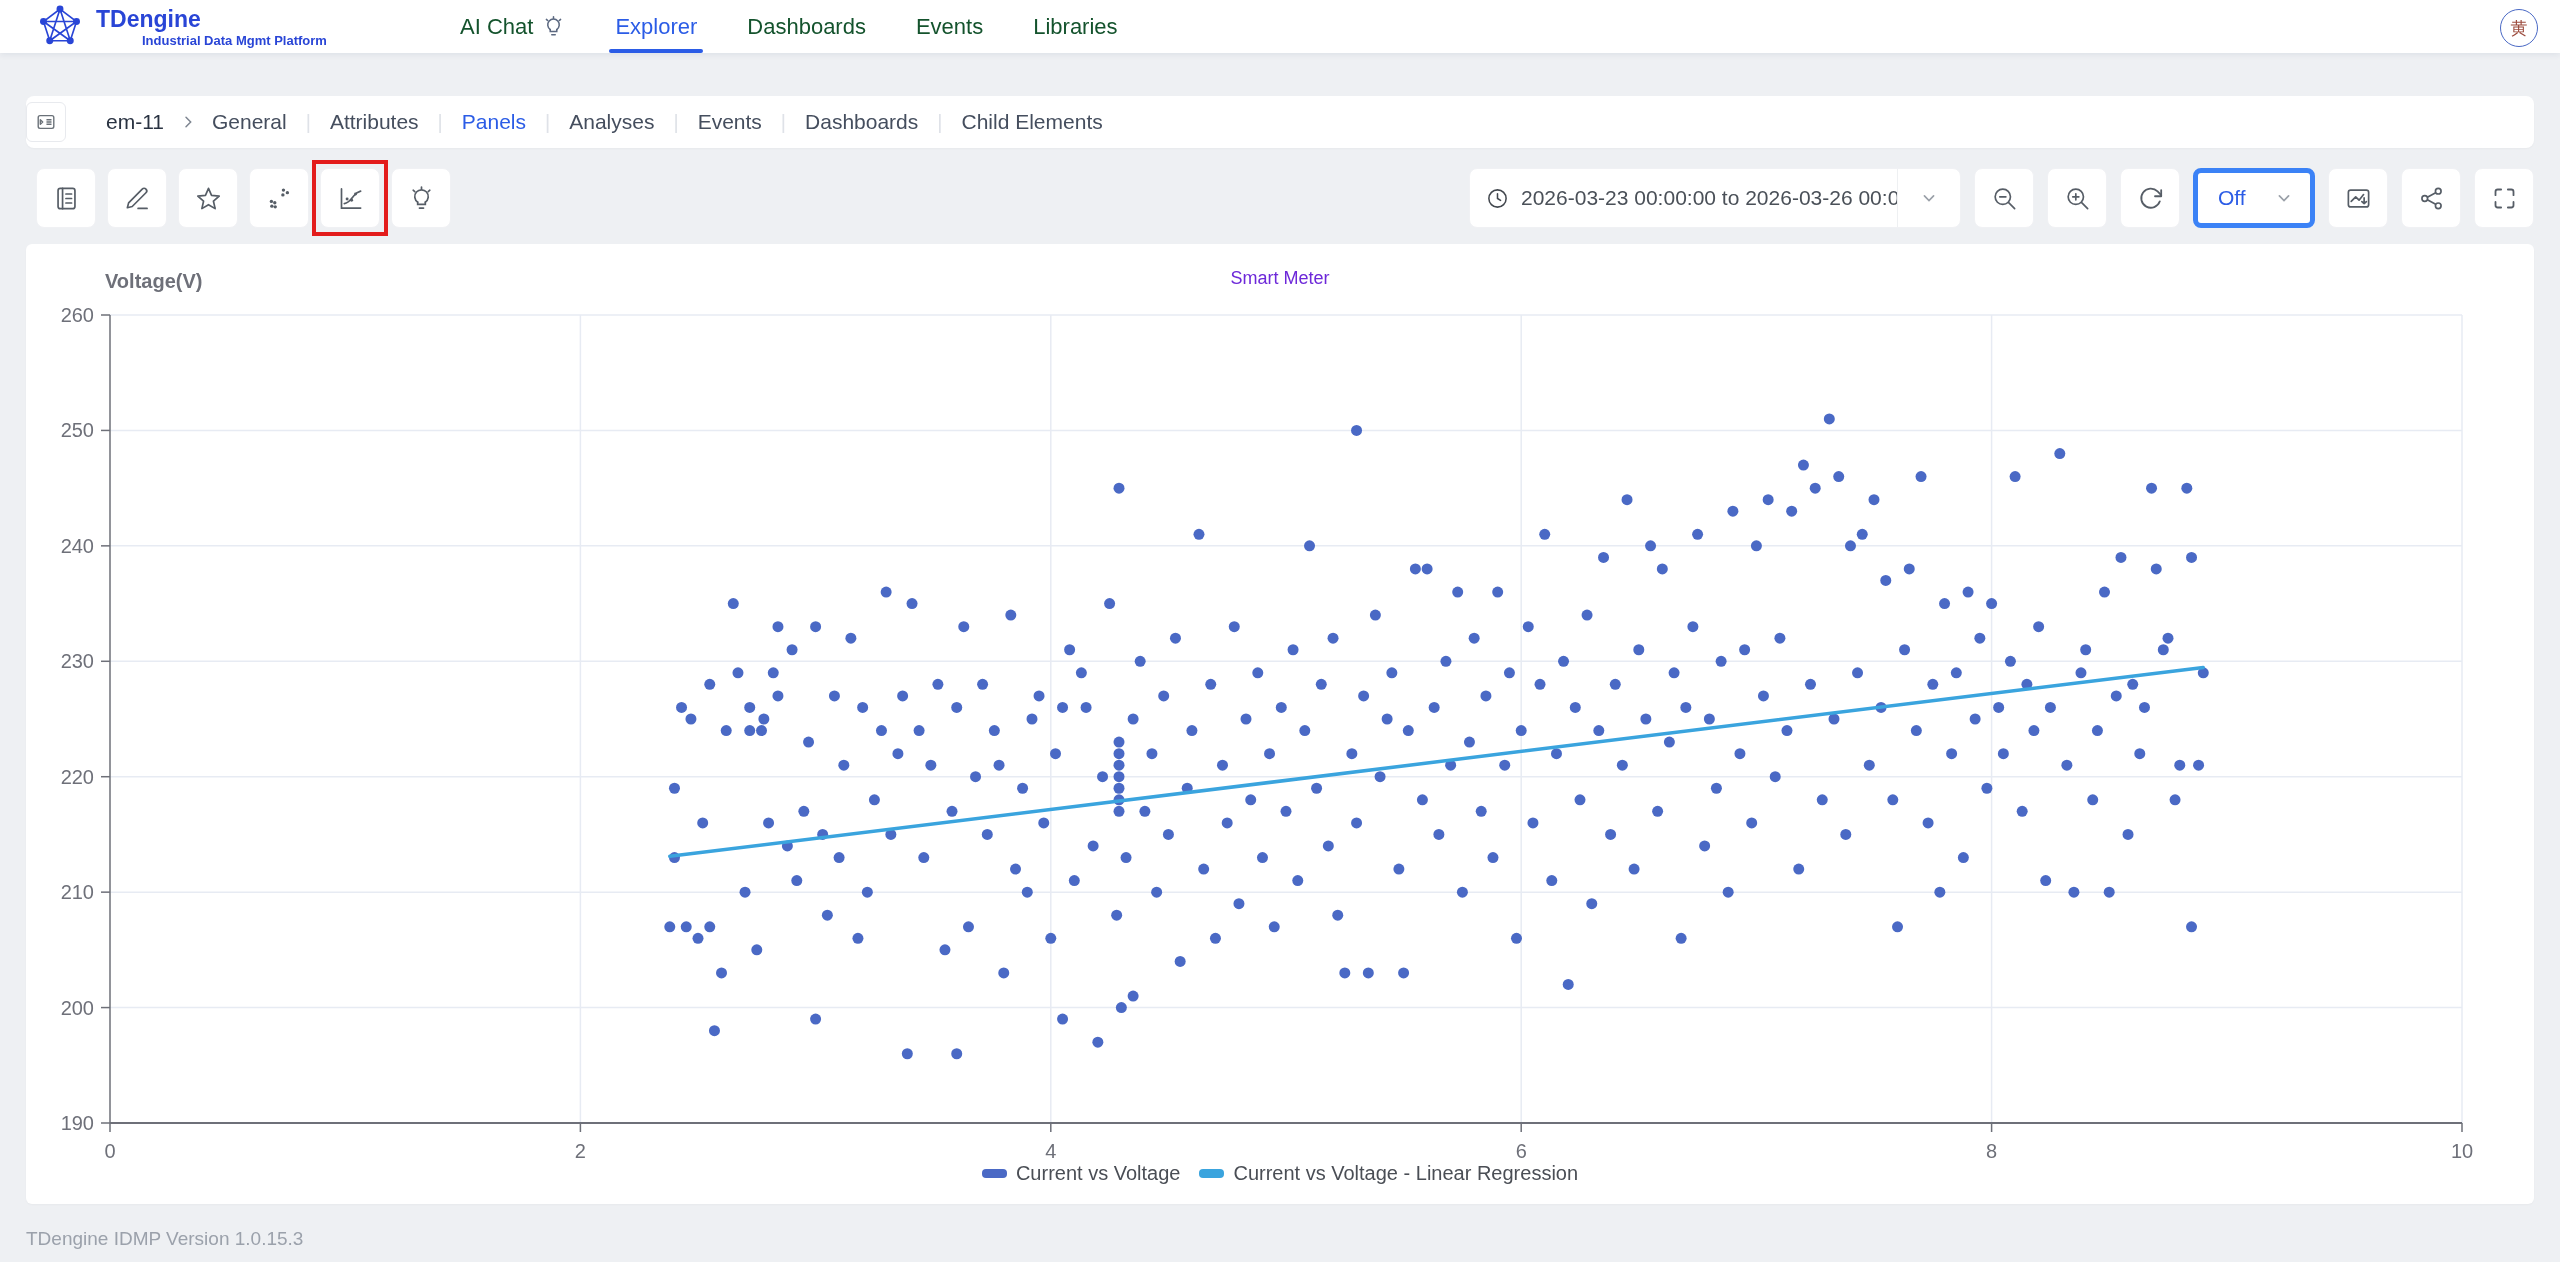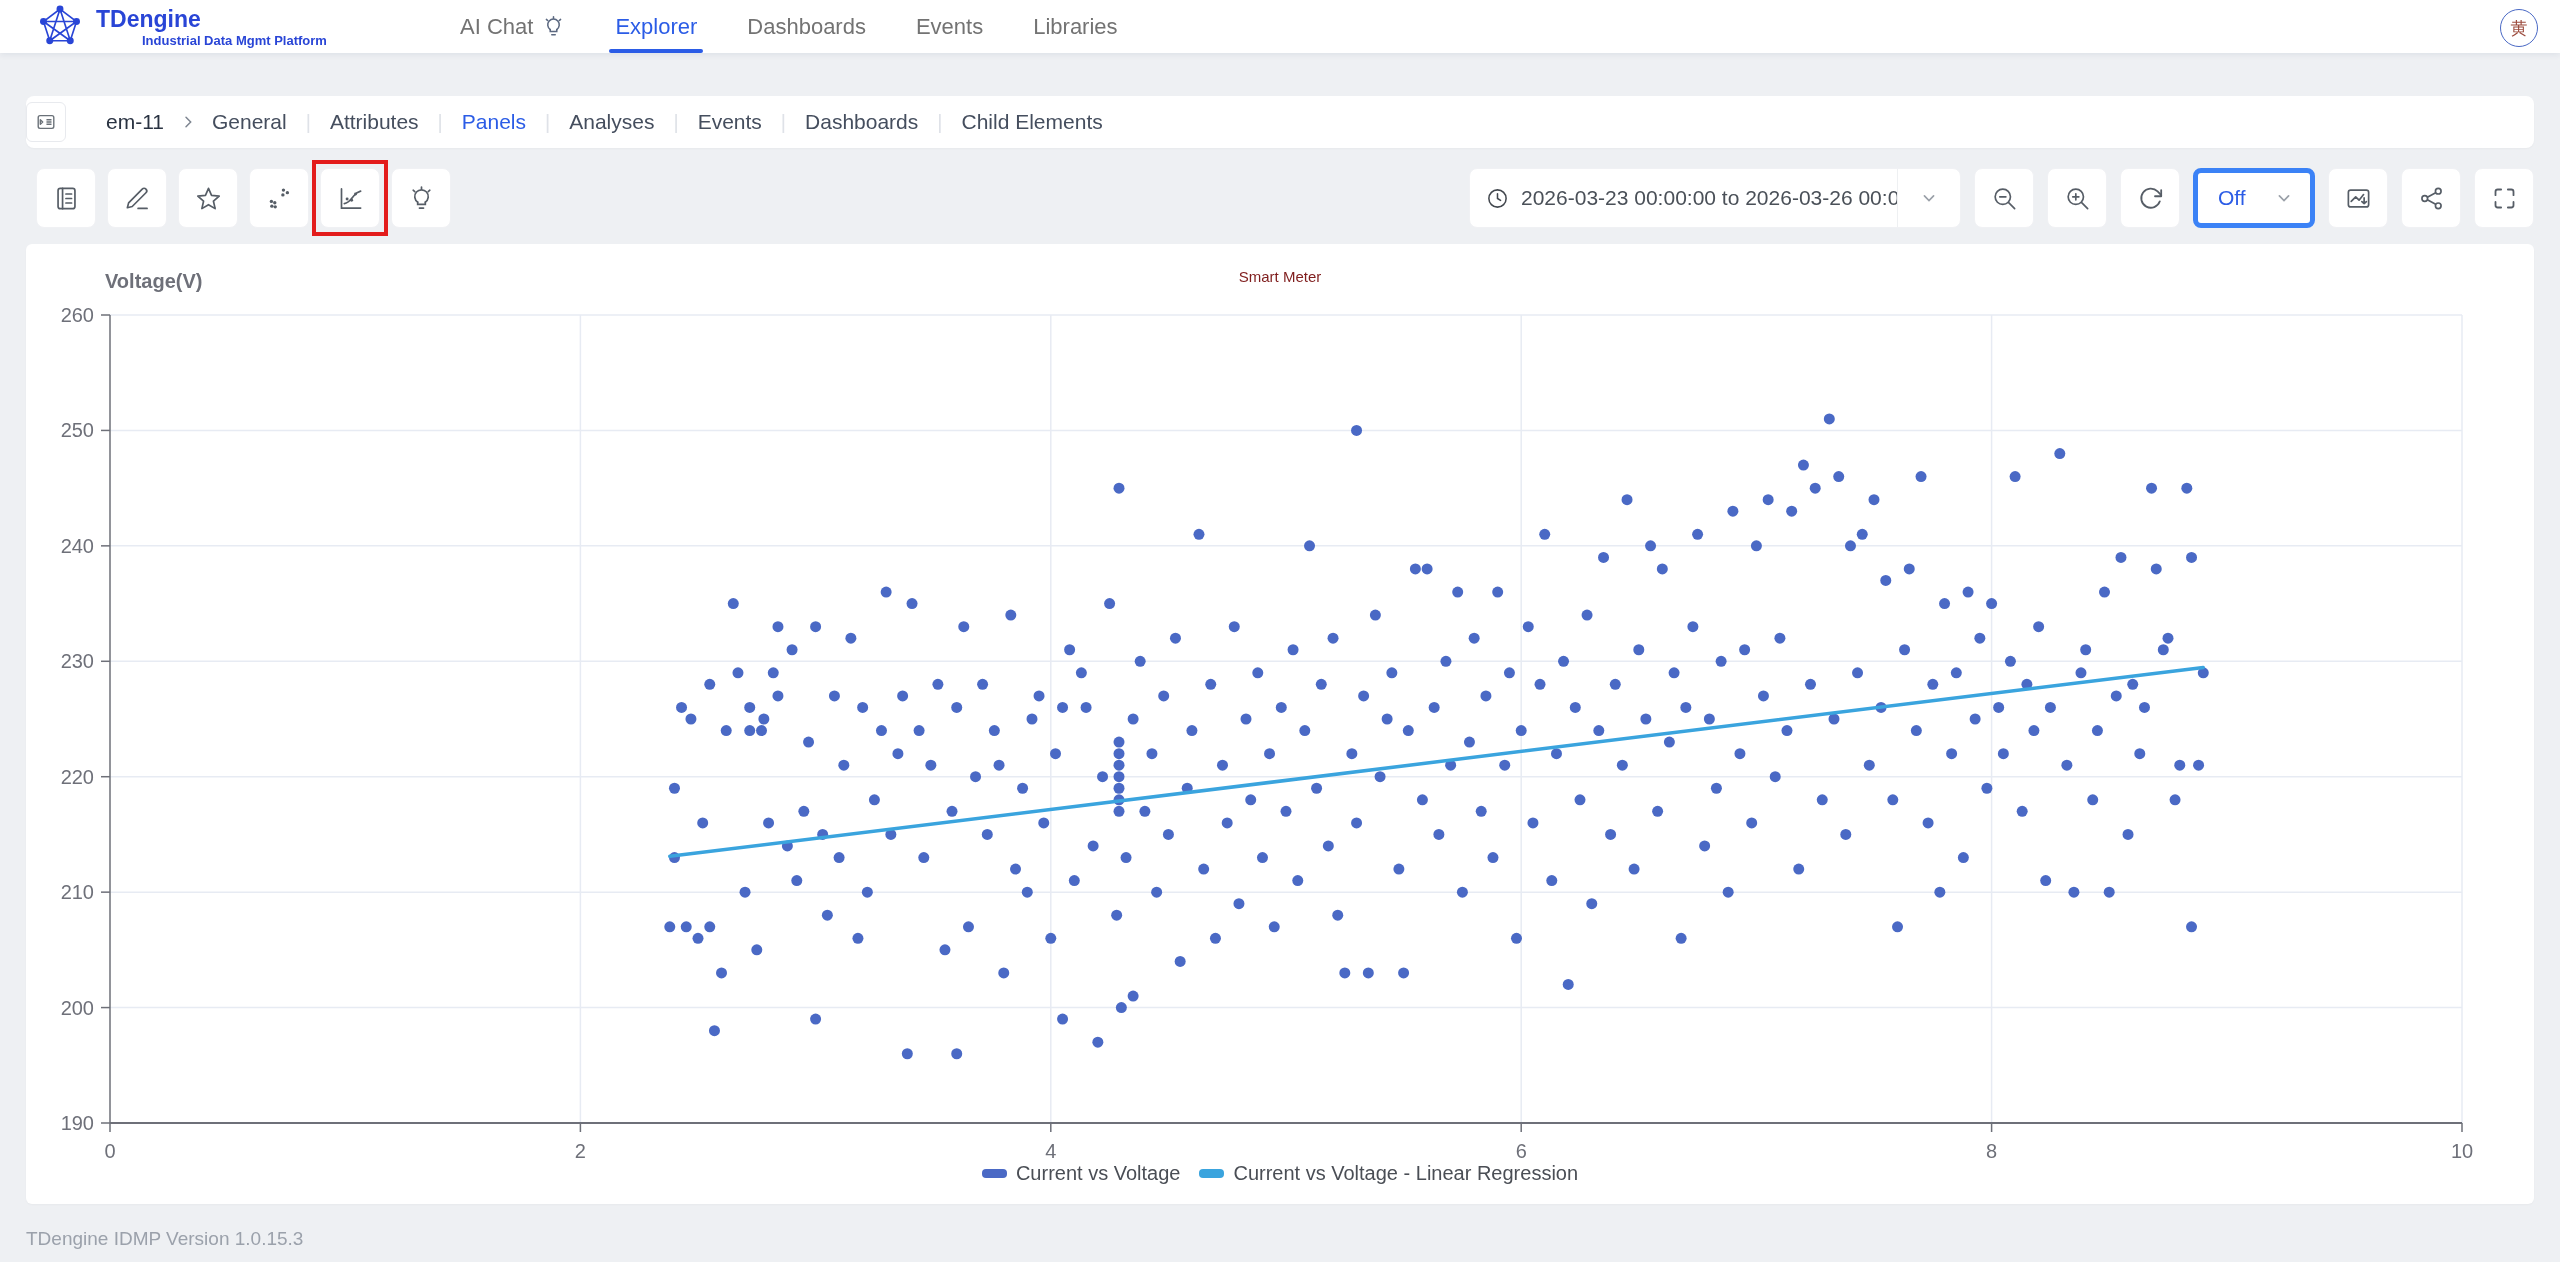--- a/index.html
+++ b/index.html
@@ -12,21 +12,21 @@
   
   .header{position:absolute;left:0;top:0;width:2560px;height:53px;background:#fff;
     box-shadow:0 2px 6px rgba(20,40,90,.07);z-index:20;}
   .brand{position:absolute;left:38px;top:5px;display:flex;align-items:center;gap:14px;}
   .brand svg{width:44px;height:44px;}
   .brand-text{display:flex;flex-direction:column;line-height:1.05;}
   .brand-name{font-size:23px;font-weight:bold;color:#2945d6;}
   .brand-sub{font-size:13px;font-weight:bold;color:#2945d6;margin-top:3px;padding-left:46px;}
   .nav{position:absolute;left:460px;top:0;height:53px;display:flex;gap:50px;}
   .nav-item{position:relative;display:flex;align-items:center;gap:9px;height:53px;
-    font-size:22px;color:#737373;cursor:pointer;white-space:nowrap;}
+    font-size:22px;color:#14532d;cursor:pointer;white-space:nowrap;}
   .nav-item.active{color:#2b5ce6;}
   .nav-item.active::after{content:"";position:absolute;left:-6px;right:-6px;bottom:0;height:4px;
     background:#2b5ce6;border-radius:2px;}
   .nav-item svg{width:23px;height:23px;color:#5b6880;}
   .avatar{position:absolute;right:22px;top:9px;width:36px;height:36px;border-radius:50%;
     border:1.5px solid #4a69c5;display:flex;align-items:center;justify-content:center;
     font-size:17px;color:#9c4a3c;background:#fff;cursor:pointer;}
   
   .crumbbar{position:absolute;left:26px;top:96px;width:2508px;height:52px;background:#fff;
     border-radius:8px;display:flex;align-items:center;box-sizing:border-box;
@@ -60,21 +60,21 @@
     display:flex;align-items:center;justify-content:space-between;padding:0 16px 0 20px;
     box-sizing:border-box;cursor:pointer;color:#9aa0a8;}
   .off-select .off-label{font-size:21px;color:#2b5ce6;}
   
   .hl-box{position:absolute;border:4px solid #e31c1c;box-sizing:border-box;z-index:15;
     pointer-events:none;background:transparent;}
   
   .chart-card{position:absolute;left:26px;top:244px;width:2508px;height:960px;background:#fff;
     border-radius:6px;box-shadow:0 1px 2px rgba(0,0,0,.03);}
   .chart-title{position:absolute;left:50%;transform:translateX(-50%);top:24px;
-    font-size:15px;color:#7f1d1d;}
+    font-size:18px;color:#6d28d9;}
   .y-axis-name{position:absolute;left:79px;top:26px;font-size:20px;color:#6E7079;font-weight:bold;}
   #plot-svg{position:absolute;left:0;top:0;}
   #plot-svg text{font-family:"Liberation Sans","DejaVu Sans",sans-serif;font-size:20px;fill:#6E7079;}
   .chart-legend{position:absolute;left:0;top:918px;width:100%;display:flex;
     justify-content:center;gap:19px;}
   .legend-item{display:flex;align-items:center;gap:9px;cursor:pointer;}
   .legend-swatch{width:25px;height:9px;border-radius:4px;}
   .legend-label{font-size:20px;color:#4a4e55;}
   .annotation-box{position:absolute;left:1551px;top:56px;width:641px;height:84px;
     border:4px solid #e31c1c;box-sizing:border-box;display:flex;align-items:center;

